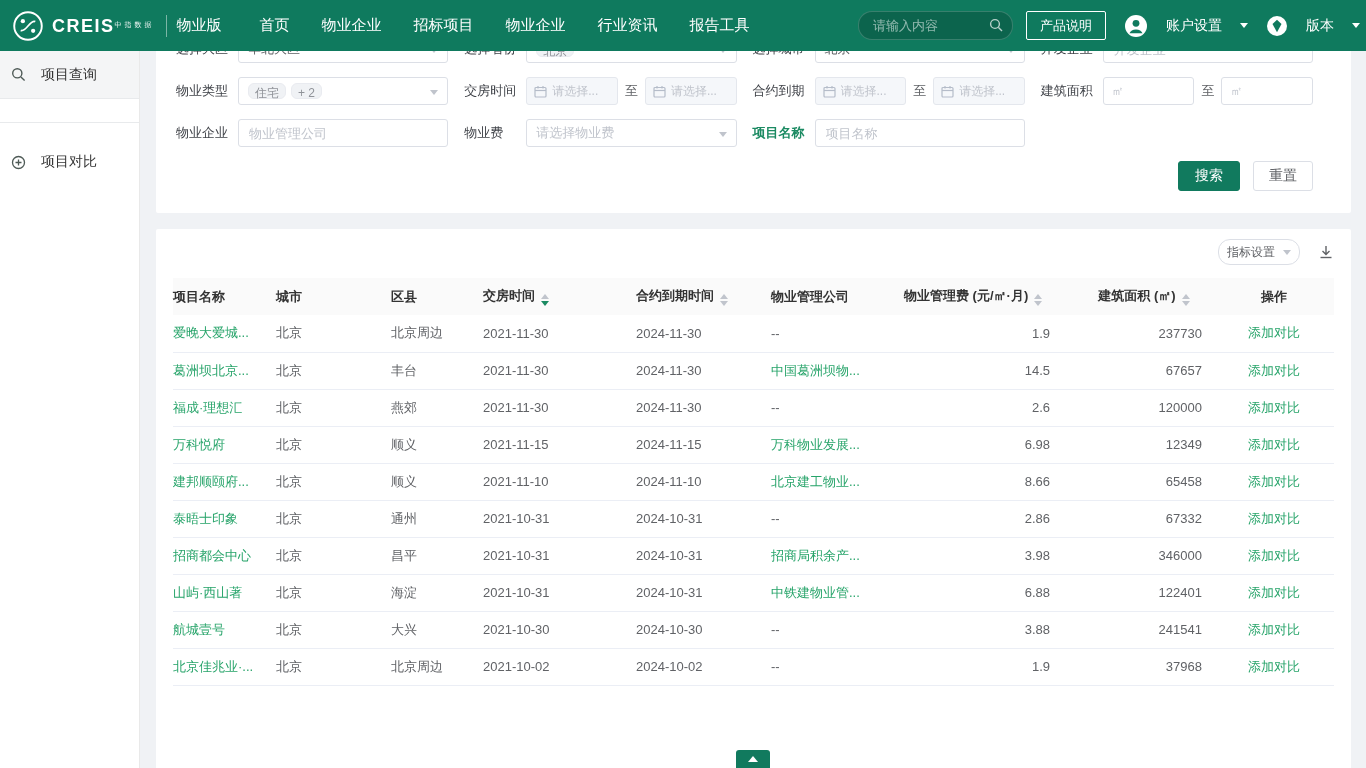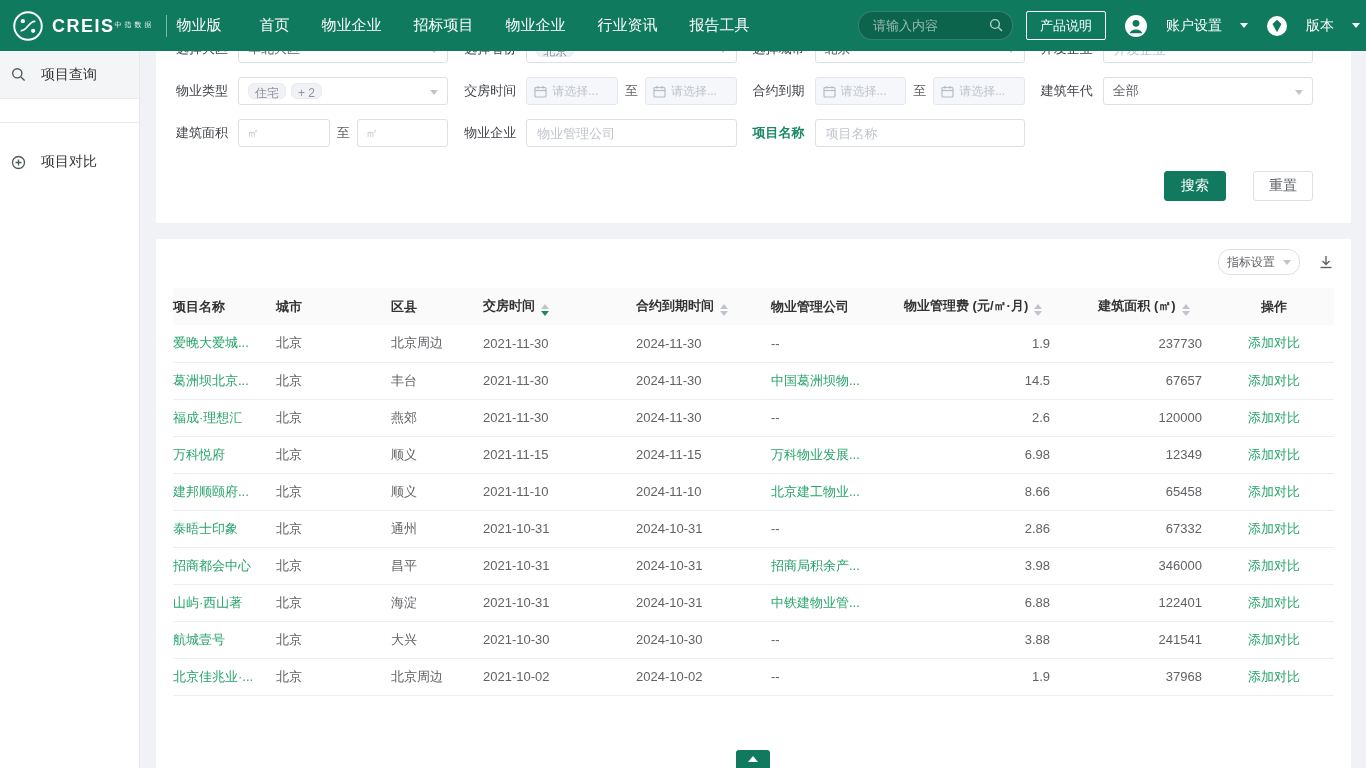--- a/index.html
+++ b/index.html
@@ -52,21 +52,21 @@
   .sel-ph{font-size:13px;color:#c0c4cc;white-space:nowrap}
   .tag{background:#f0f2f5;border:1px solid #e9ebf0;border-radius:6px;height:16px;line-height:18px;padding:0 6px;font-size:12px;color:#909399;margin-right:5px;white-space:nowrap}
   .tinput{flex:1;min-width:0;height:28px;border:1px solid #dcdfe6;border-radius:3px;padding:0 10px;font-size:13px;color:#606266;outline:none;background:#fff;font-family:inherit}
   .tinput::placeholder{color:#c0c4cc}
   .range{display:flex;align-items:center;flex:1;min-width:0}
   .to{font-size:13px;color:#606266;margin:0 7px;flex-shrink:0}
   .date-box{flex:1;min-width:0;height:28px;background:#f5f7fa;border:1px solid #e4e7ed;border-radius:3px;display:flex;align-items:center;padding:0 7px;gap:5px;cursor:pointer}
   .date-ph{font-size:12px;color:#c0c4cc;white-space:nowrap;overflow:hidden}
   .mini{flex:1;min-width:0;height:28px;border:1px solid #dcdfe6;border-radius:3px;padding:0 8px;font-size:12px;color:#606266;outline:none;background:#fff;font-family:inherit}
   .mini::placeholder{color:#c0c4cc}
-  .btn-row{display:flex;justify-content:flex-end;gap:27px;margin-top:24px}
+  .btn-row{display:flex;justify-content:flex-end;gap:13px;margin-top:14px}
   .btn{height:30px;border-radius:3px;font-size:14px;cursor:pointer;font-family:inherit}
   .btn-search{width:62px;background:#117a5e;border:1px solid #117a5e;color:#fff}
   .btn-reset{width:60px;background:#fff;border:1px solid #dcdfe6;color:#606266}
 
   
   .table-card{margin-top:16px;padding:10px 17px 0;height:620px}
   .ttoolbar{display:flex;justify-content:flex-end;align-items:center;gap:18px;height:26px;margin-bottom:13px}
   .ind-select{width:82px;height:26px;border:1px solid #dcdfe6;border-radius:12px;display:flex;align-items:center;justify-content:space-between;padding:0 8px;font-size:12px;color:#606266;cursor:pointer}
   .dl-btn{display:flex;cursor:pointer}
   table{width:100%;border-collapse:collapse;table-layout:fixed}
@@ -276,46 +276,46 @@
                   <line x1="1" y1="5.5" x2="12" y2="5.5" stroke="#b5bcc9" stroke-width="1.2"></line>
                   <line x1="4" y1="1" x2="4" y2="3.5" stroke="#b5bcc9" stroke-width="1.2"></line>
                   <line x1="9" y1="1" x2="9" y2="3.5" stroke="#b5bcc9" stroke-width="1.2"></line>
                 </svg>
             </span>
             <span class="date-ph">请选择...</span>
           </div>
         </div>
       </div>
 
-      <div class="field">
-        <span class="flabel">建筑年代</span>
-        <div class="control">
-            <div class="select">
-          <span class="sel-value">全部</span>
-          <span class="sel-caret"></span>
-        </div>
-          </div>
-      </div>
 
       <div class="field">
         <span class="flabel">建筑面积</span>
         <div class="range">
           <input class="mini" placeholder="㎡" style="">
           <span class="to">至</span>
           <input class="mini" placeholder="㎡" style="">
         </div>
       </div>
 
       <div class="field">
         <span class="flabel">物业企业</span>
         <div class="control">
           <input class="tinput" placeholder="物业管理公司" style="">
         </div>
       </div>
 
+      <div class="field">
+        <span class="flabel">物业费</span>
+        <div class="control">
+            <div class="select">
+          <span class="sel-ph">请选择物业费</span>
+          <span class="sel-caret"></span>
+        </div>
+          </div>
+      </div>
 
       <div class="field">
         <span class="flabel strong">项目名称</span>
         <div class="control">
           <input class="tinput" placeholder="项目名称" style="">
         </div>
       </div>
 
     </div>
 

